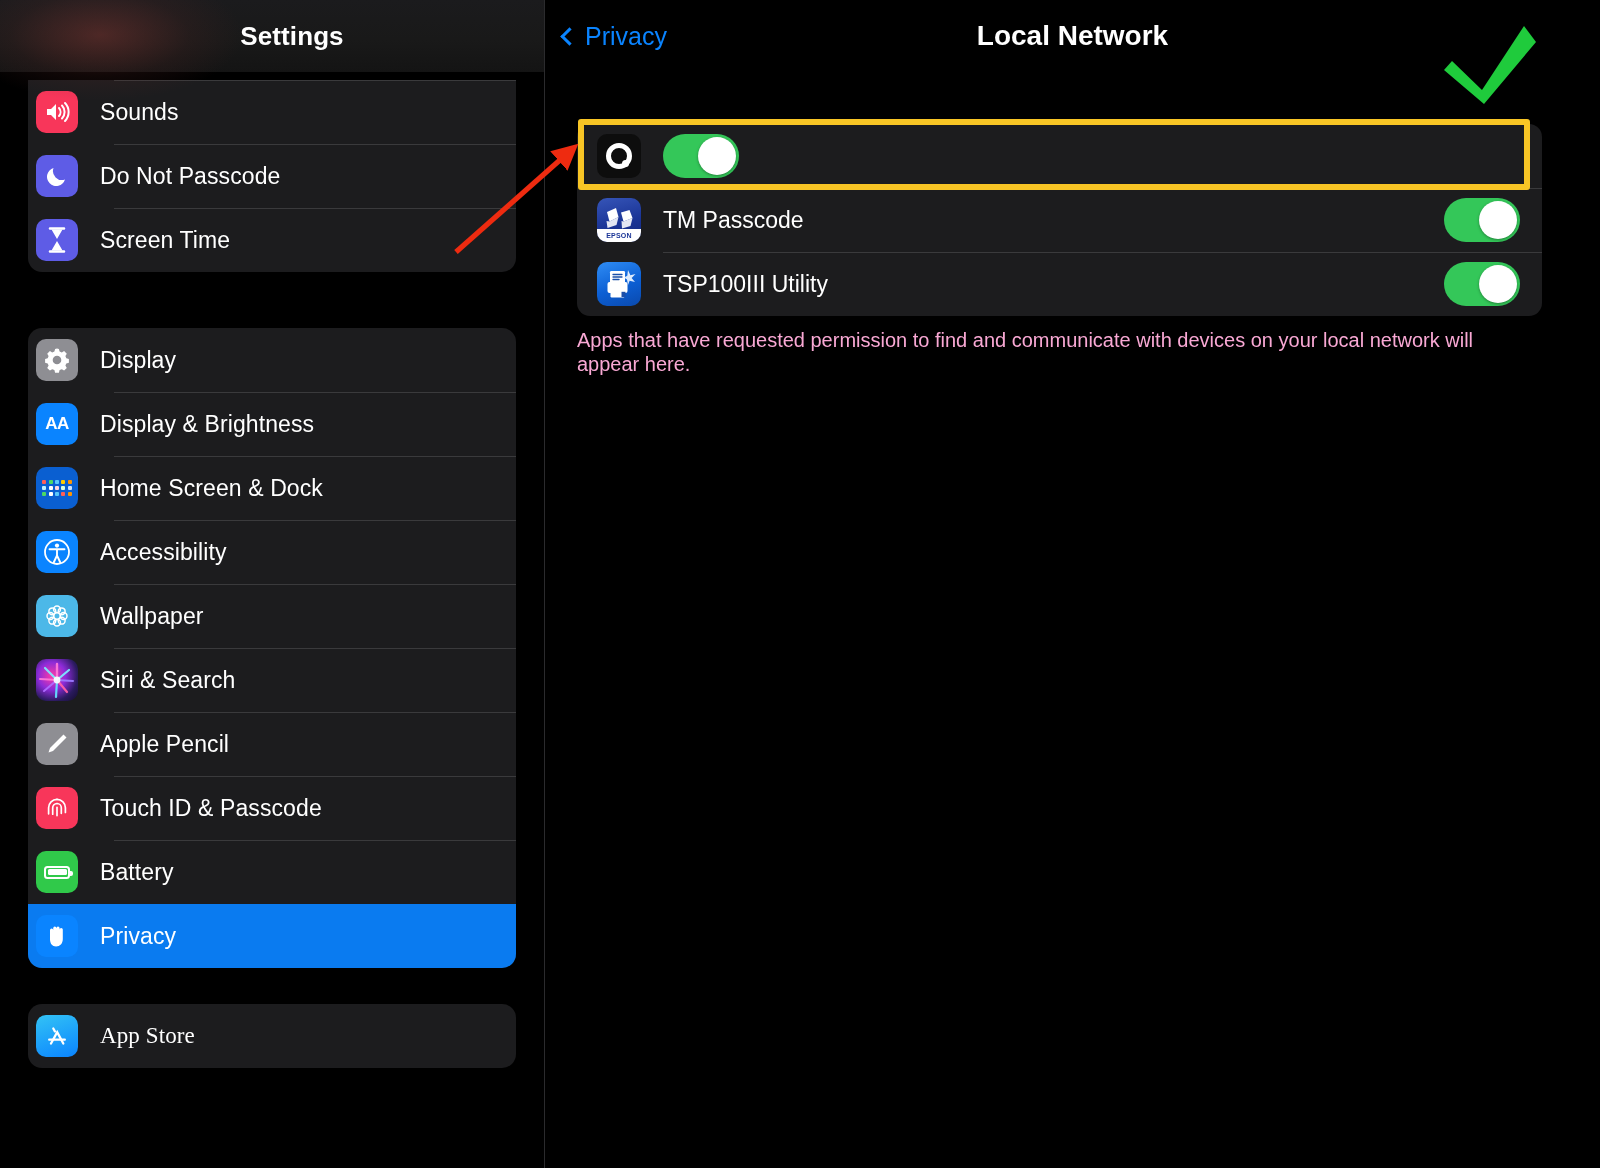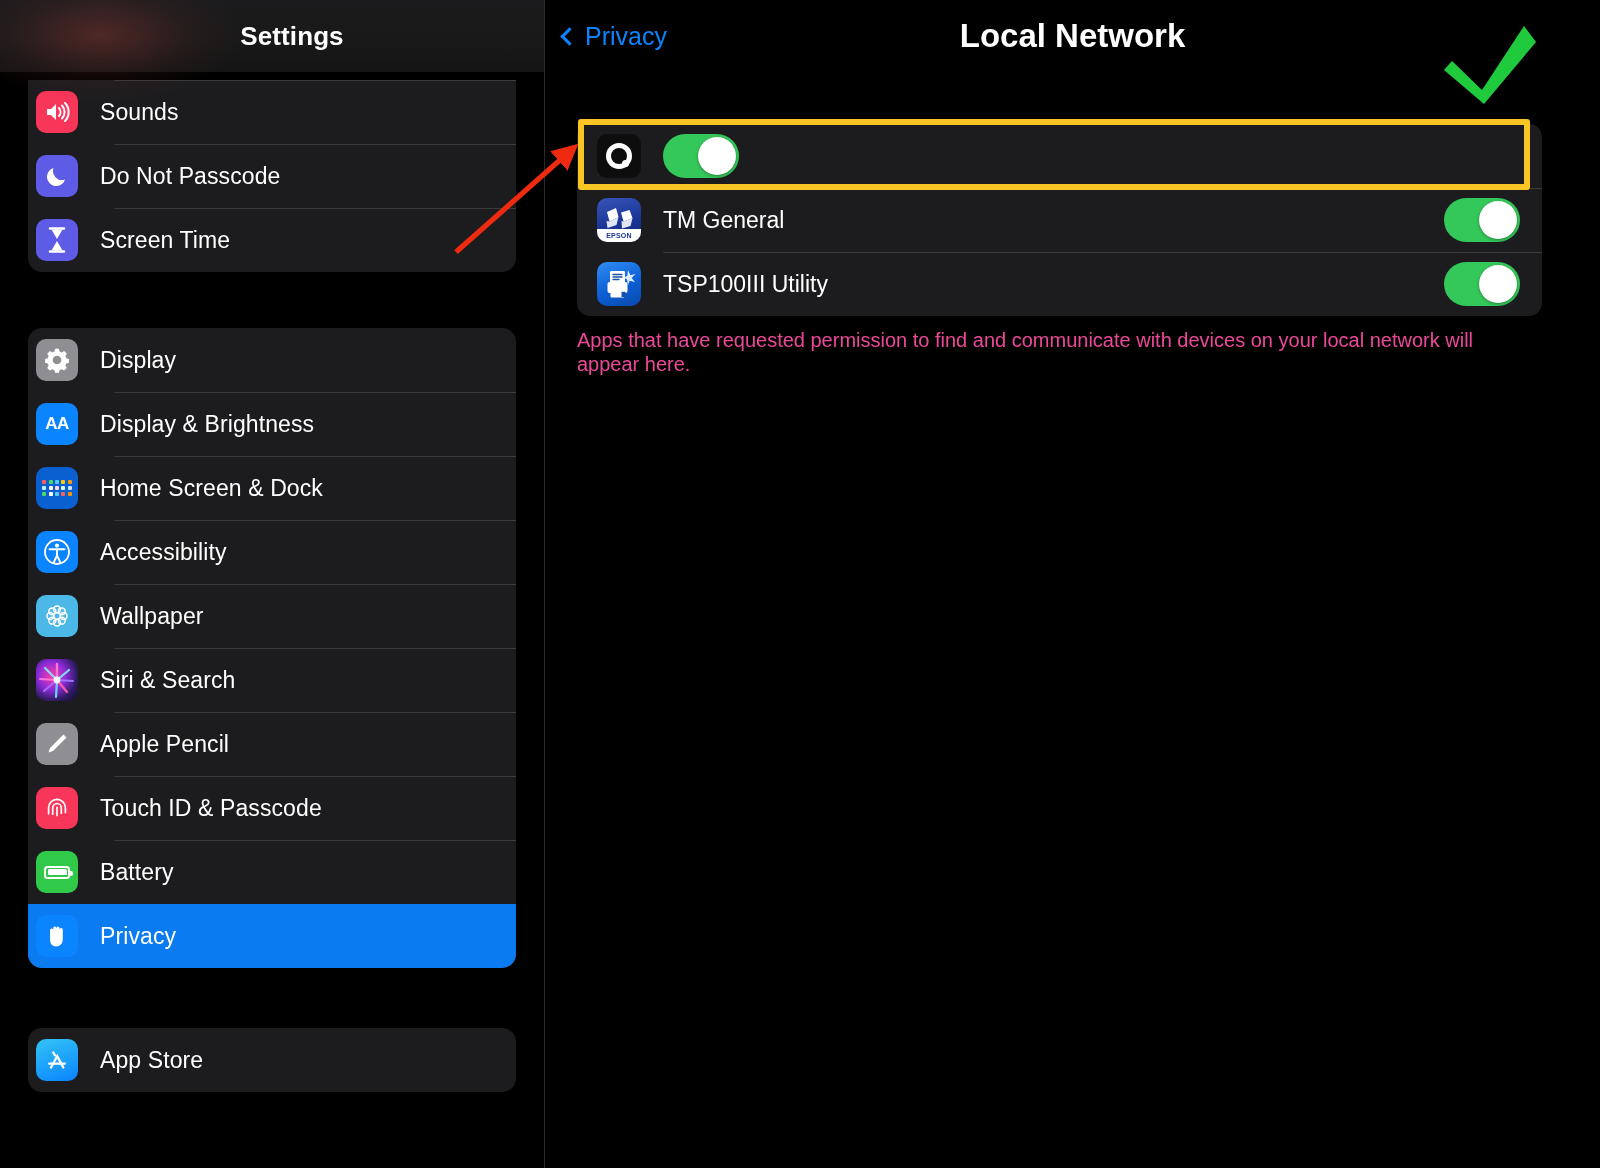--- a/index.html
+++ b/index.html
@@ -108,21 +108,21 @@
     position:absolute; left:18px; top:0; height:72px;
     display:flex; align-items:center; gap:7px;
     color:#0a84ff; font-size:25px; cursor:pointer;
   }
   .chev { display:inline-block; width:13px; height:13px;
     border-left:3.6px solid #0a84ff; border-bottom:3.6px solid #0a84ff;
     transform:rotate(45deg); margin-right:2px; }
   .dt-title {
     position:absolute; left:0; right:0; top:0; height:72px;
     line-height:72px; text-align:center;
-    color:#fff; font-size:33px; font-weight:bold;
+    color:#fff; font-size:28px; font-weight:bold;
   }
 
   .applist {
     position:absolute; left:32px; top:124px; width:965px;
     background:#1c1c1e; border-radius:13px; overflow:hidden;
   }
   .app-row { position:relative; display:flex; align-items:center; height:64px; padding:0 22px 0 20px; }
   .app-row + .app-row::before {
     content:""; position:absolute; left:86px; right:0; top:0; height:1px; background:#3a3a3c;
   }
@@ -135,21 +135,21 @@
     width:76px; height:44px; border-radius:22px; background:#34c759;
     position:relative; flex:0 0 76px; cursor:pointer;
   }
   .switch .knob {
     position:absolute; top:3px; left:35px; width:38px; height:38px;
     border-radius:50%; background:#fff; box-shadow:0 1px 3px rgba(0,0,0,0.35);
   }
 
   .foot-note {
     position:absolute; left:32px; top:null; width:930px;
-    color:#ec4899; font-size:20px; line-height:1.22;
+    color:#f9a8d4; font-size:20px; line-height:1.22;
   }
 
   
   .queue-ic { background:#0d0d0d; }
   .queue-q {
     width:26px; height:26px; border-radius:50%;
     border:5px solid #fff; position:relative;
   }
   .queue-q::after {
     content:""; position:absolute; right:-2px; bottom:-3px;
@@ -328,21 +328,21 @@
         <div class="row selected">
           <div class="icon ic-privacy">
             <svg width="26" height="28" viewBox="0 0 26 28">
               <path d="M6 15V8.2a1.6 1.6 0 0 1 3.2 0V6.2a1.6 1.6 0 0 1 3.2 0v0a1.6 1.6 0 0 1 3.2 0v1.3a1.6 1.6 0 0 1 3.2 0V17c0 4.6-2.9 7.5-6.7 7.5S6 21.6 6 17z" fill="#fff"></path>
             </svg>
           </div>
           <span class="row-label">Privacy</span>
         </div>
       </div>
 
-      <div class="group" style="margin-top:60px;">
+      <div class="group" style="margin-top:36px;font-family:Liberation Serif, serif;">
         <div class="row">
           <div class="icon ic-appstore">
             <svg width="30" height="30" viewBox="0 0 30 30">
               <g stroke="#fff" stroke-width="2.3" stroke-linecap="round" fill="none">
                 <path d="M9 22.5 L15.2 11.2 L21.3 22.5"></path>
                 <path d="M11.3 7.5 L12.9 10.4"></path>
                 <path d="M7.2 18.7 H22.8"></path>
               </g>
             </svg>
           </div>
@@ -387,21 +387,21 @@
               <path d="M10 14 L19 10 L21.5 19 L12.5 23.5 z"></path>
               <path d="M9.5 23 L12.5 23.5 L21.5 19 L19.5 27 L10.5 30 z" opacity="0.88"></path>
               <path d="M24 14.5 L32.5 12 L35.5 20 L26.5 23.5 z"></path>
               <path d="M24.5 23 L26.5 23.5 L35.5 20 L33.5 28 L25 30.5 z" opacity="0.88"></path>
             </g>
           </svg>
           <div class="tm-band">
             <span>EPSON</span>
           </div>
         </div>
-        <span class="app-name">TM General</span>
+        <span class="app-name">TM Passcode</span>
         <div class="switch">
           <div class="knob"></div>
         </div>
       </div>
 
       <div class="app-row">
         <div class="app-icon tsp-ic">
           <svg width="44" height="44" viewBox="0 0 44 44">
             <g fill="#ffffff">
               <rect x="13" y="9" width="15" height="12" rx="1.2"></rect>

